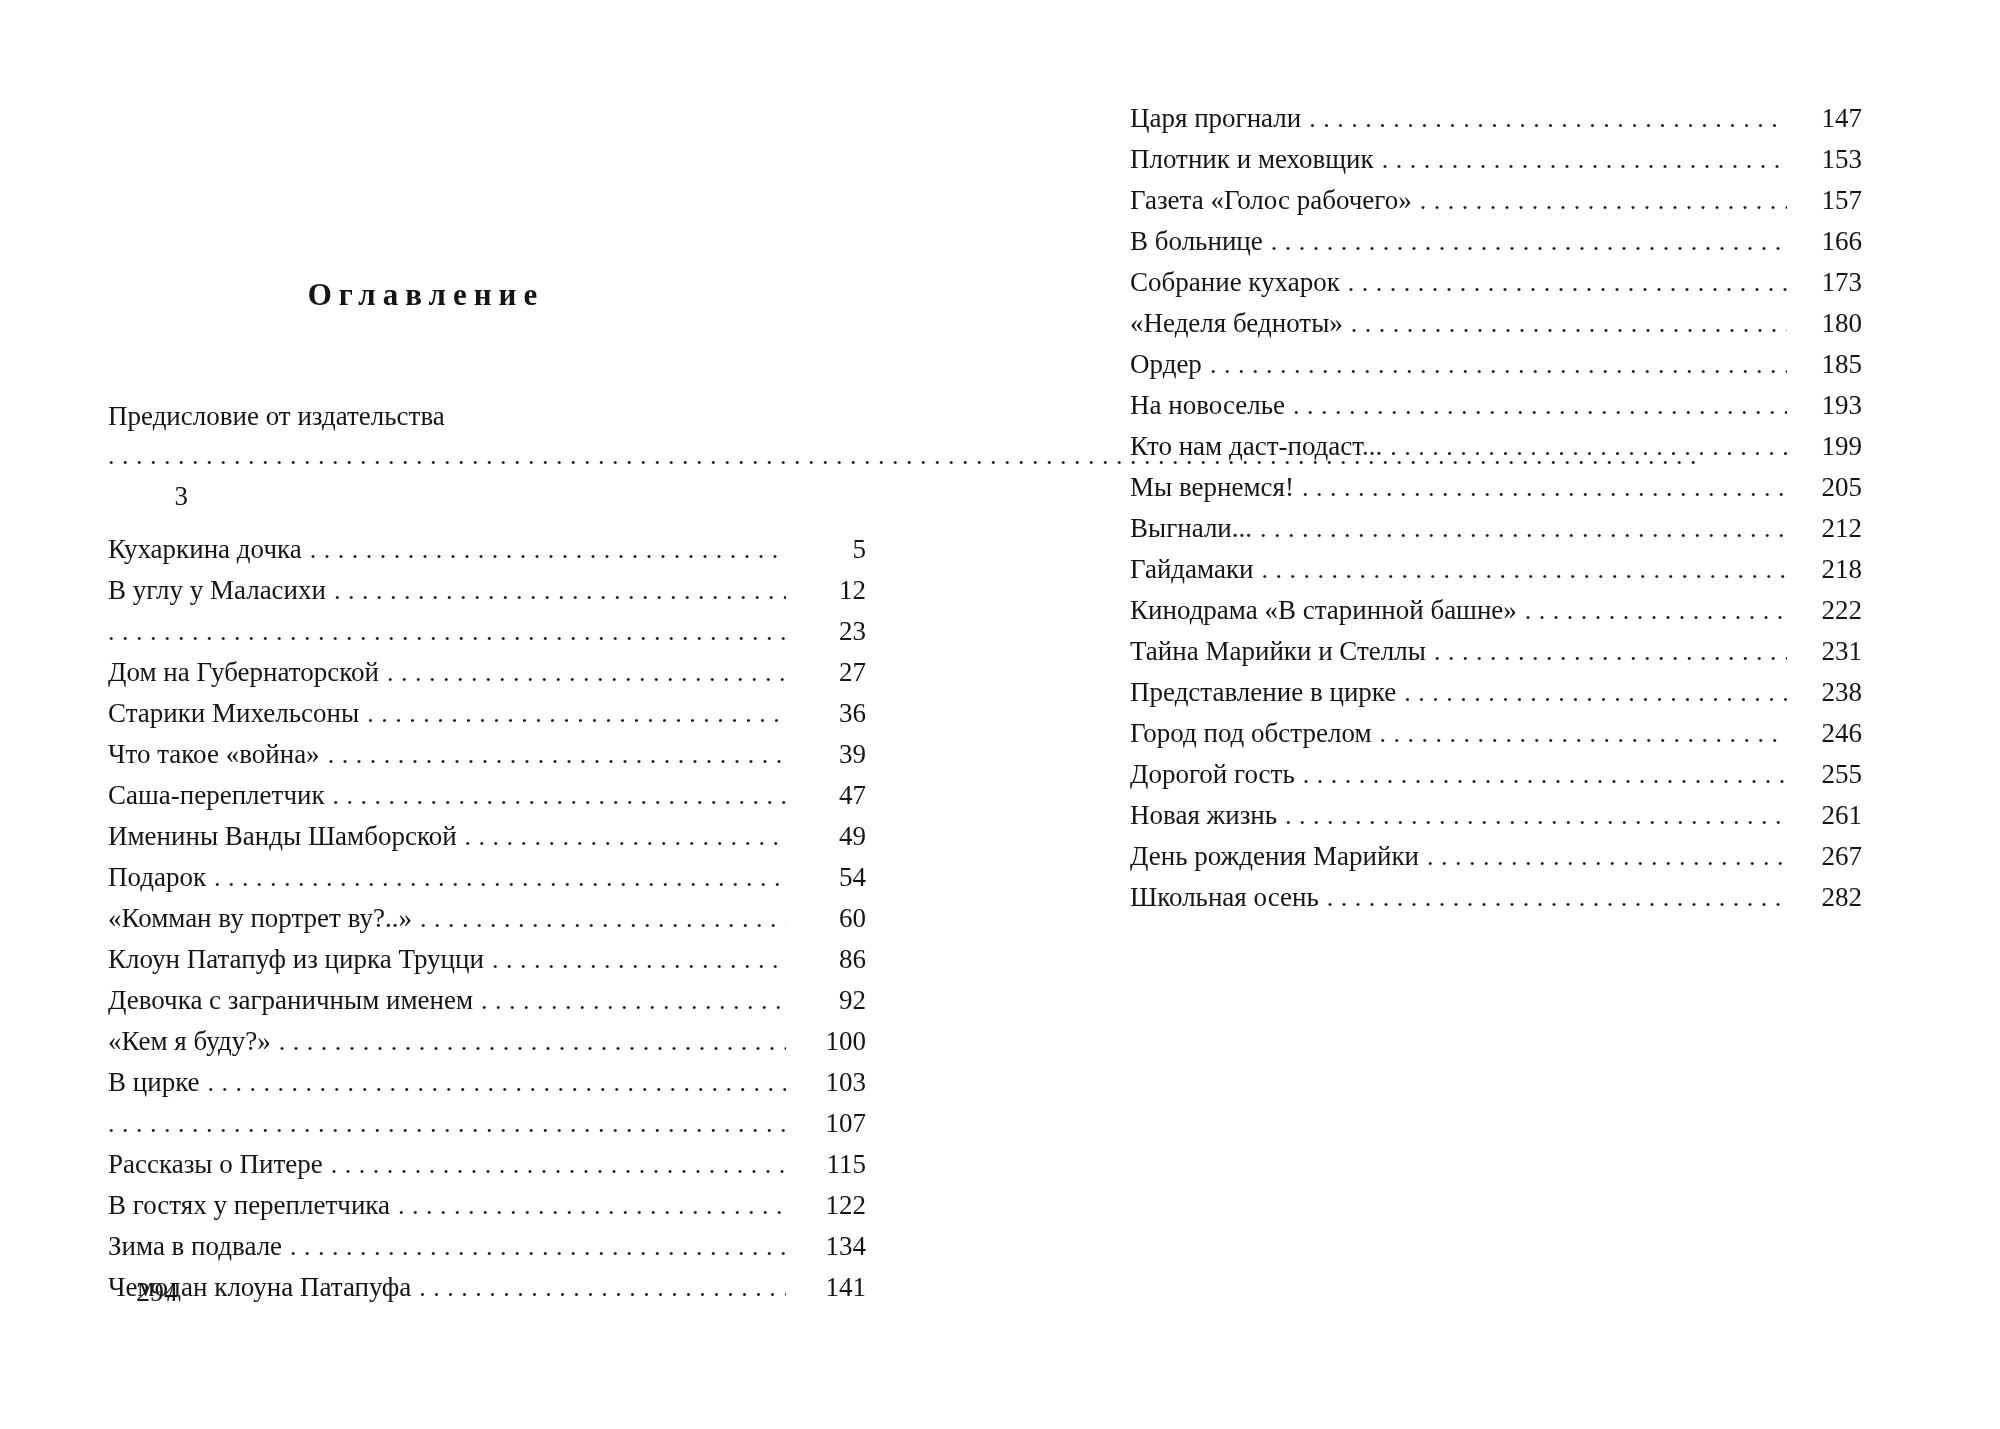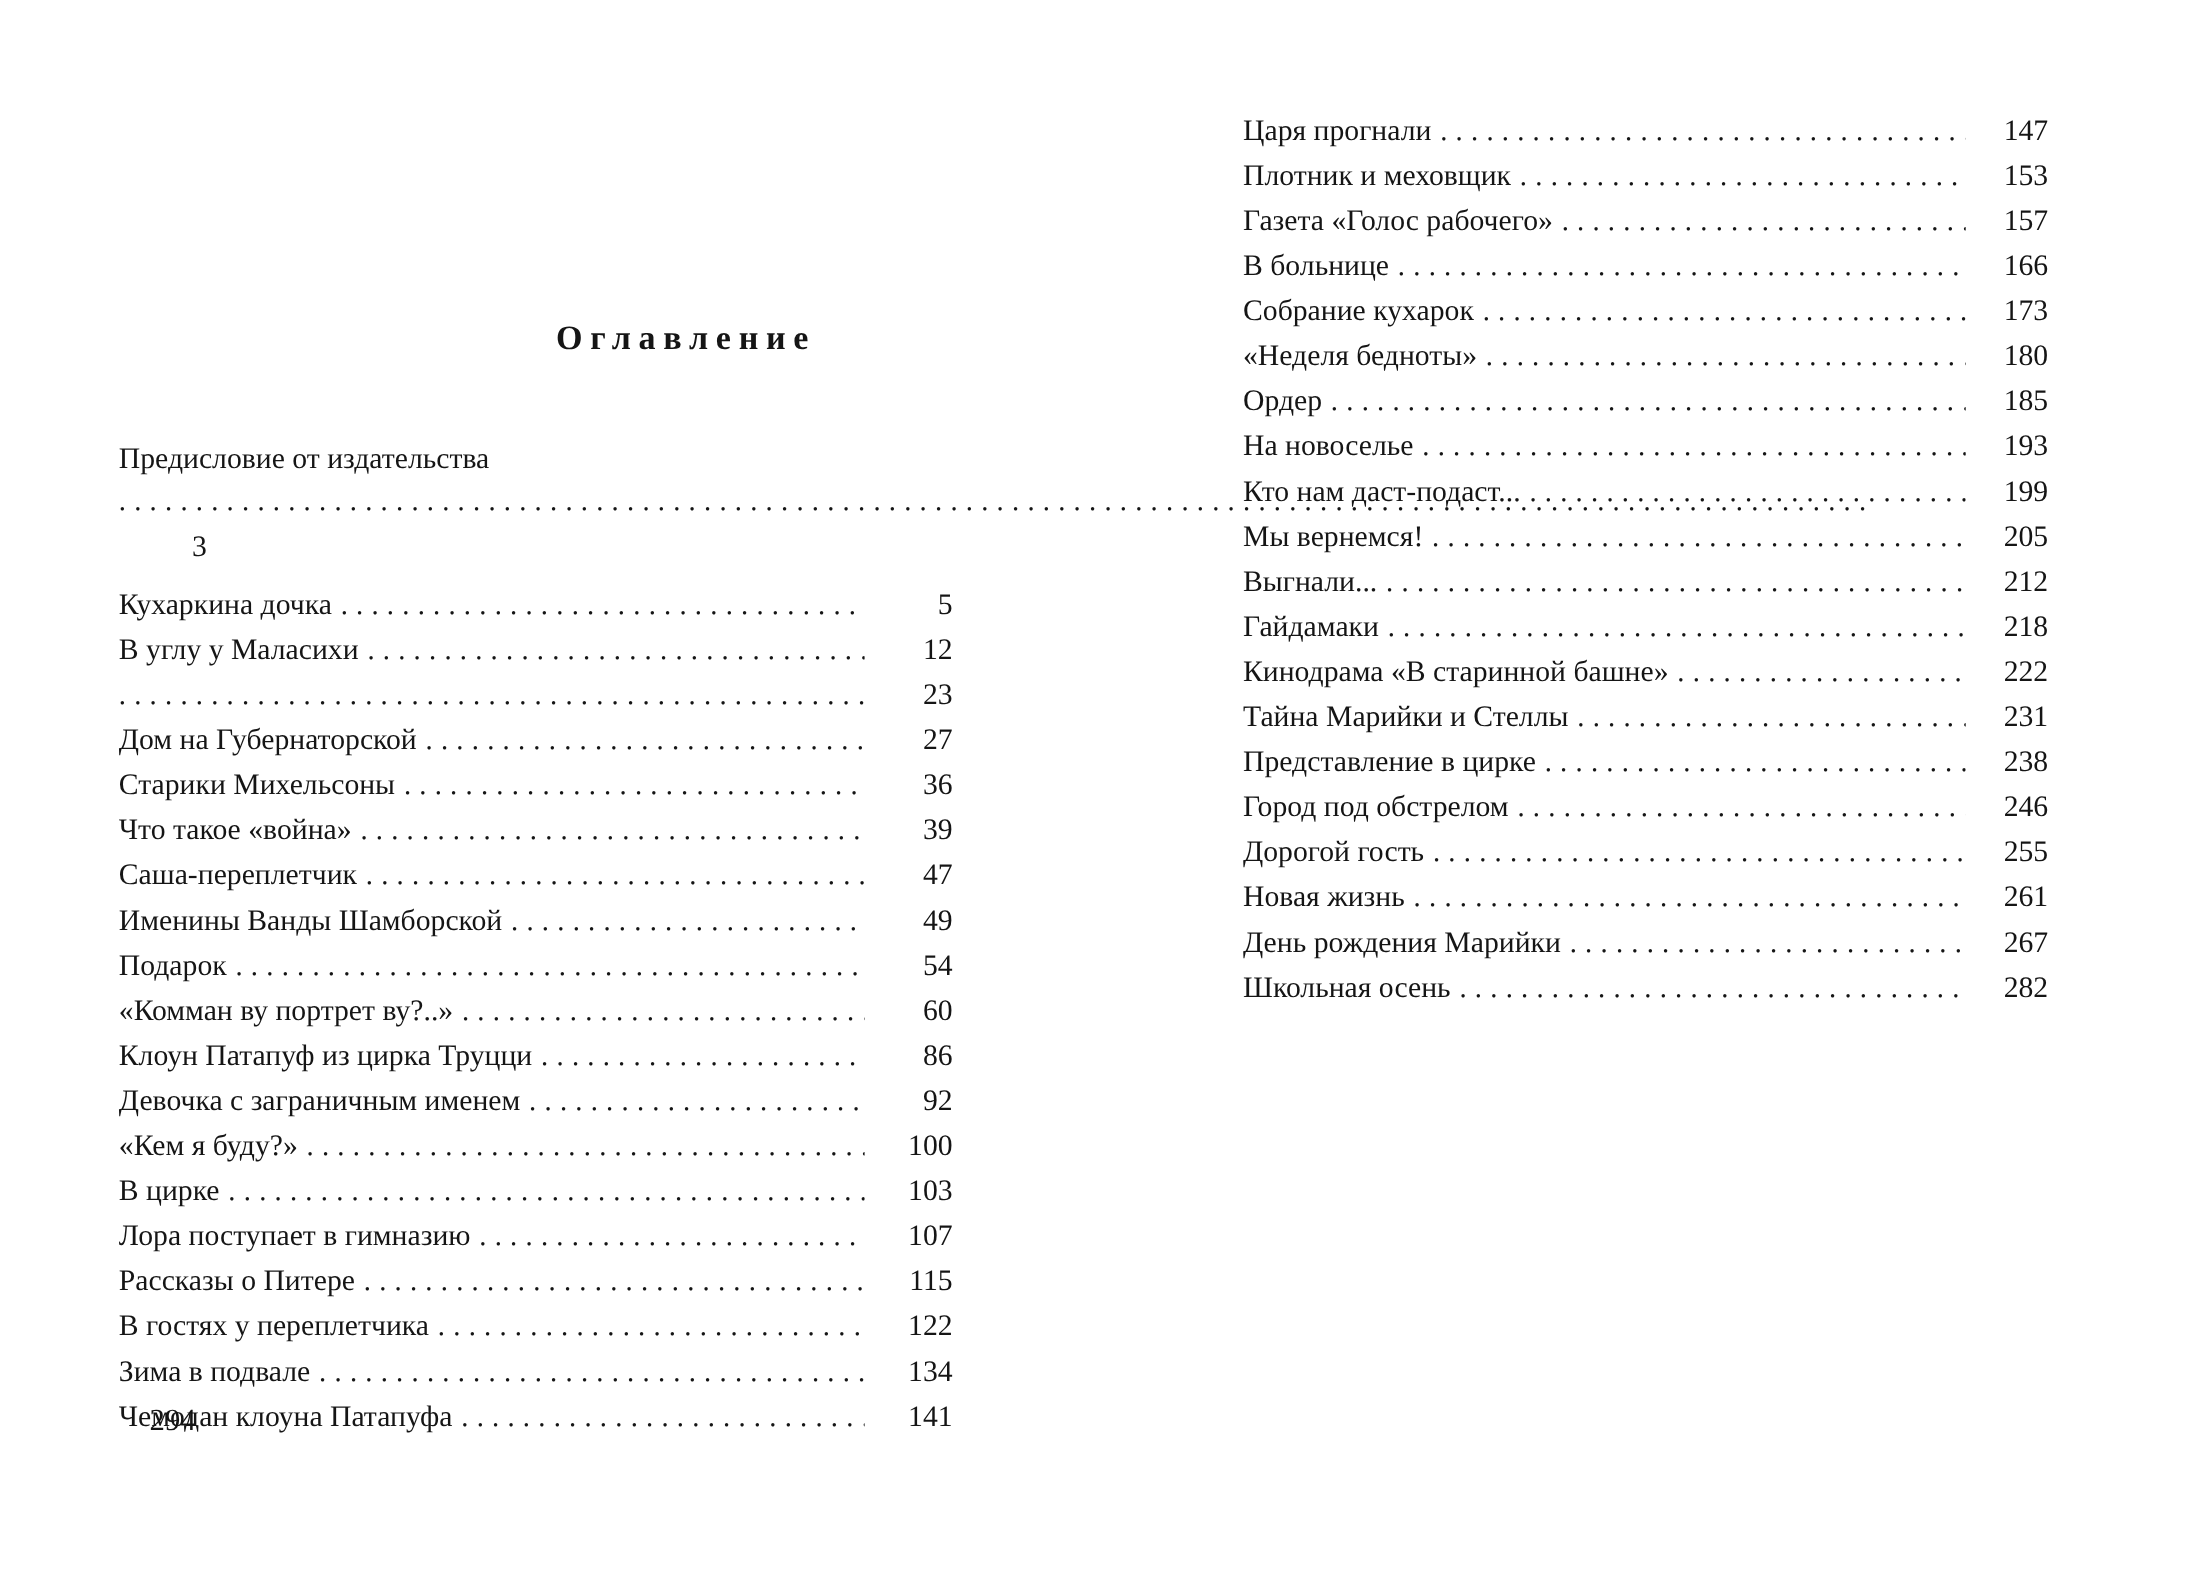--- a/index.html
+++ b/index.html
@@ -12,23 +12,23 @@
     position: relative;
     background: #ffffff;
     font-family: "Liberation Serif", serif;
     color: #151515;
     overflow: hidden;
   }
 
   .toc-title {
     position: absolute;
     left: 110px;
-    top: 289px;
+    top: 277px;
     width: 632px;
-    text-align: right;
+    text-align: center;
     font-size: 31px;
     font-weight: 600;
     letter-spacing: 7px;
     white-space: nowrap;
   }
 
   .rows {
     position: absolute;
   }
   .rows-left {
@@ -178,21 +178,20 @@
     <span class="num">100</span>
   </div>
 
   <div class="row">
     <span class="t">В цирке</span>
     <span class="dots"></span>
     <span class="num">103</span>
   </div>
 
   <div class="row">
-    <span class="t">Лора поступает в гимназию</span>
     <span class="dots"></span>
     <span class="num">107</span>
   </div>
 
   <div class="row">
     <span class="t">Рассказы о Питере</span>
     <span class="dots"></span>
     <span class="num">115</span>
   </div>
 

